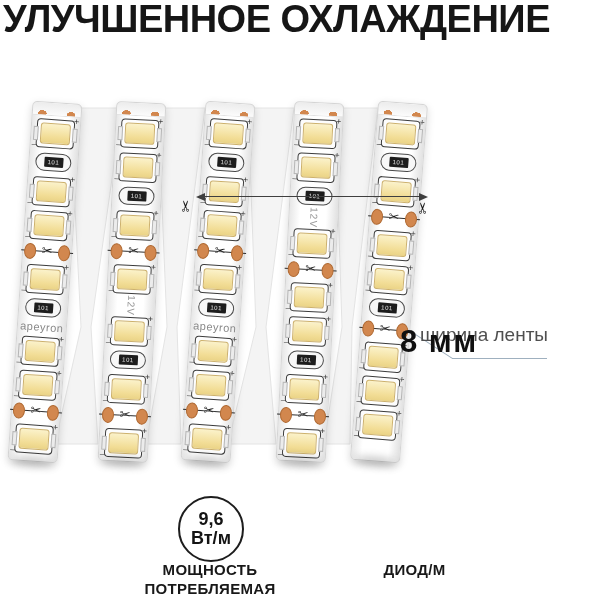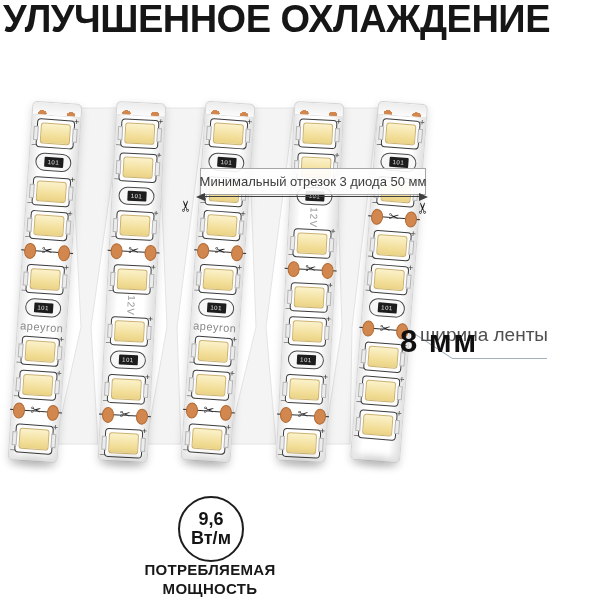--- a/index.html
+++ b/index.html
@@ -476,34 +476,34 @@
           <div class="pkg">
             <div class="chip"></div>
           </div>
           <div class="plus">+</div>
           <div class="minus">–</div>
         </div>
         <div class="bshadow"></div>
       </div>
     </div>
 
-  <div class="dim-box">Минимальный отрезок 3 диода 50 мм</div>
   <div class="dim-line"></div>
   <div class="dim-arrow l"></div>
   <div class="dim-arrow r"></div>
   <div class="dim-scis l">✂</div>
   <div class="dim-scis r">✂</div>
 
   <div class="wl-diag"></div>
   <div class="wl-horiz"></div>
   <div class="wl-label">ширина ленты</div>
   <div class="wl-value">8 мм</div>
 
   <div class="badge-circle power">
     <span class="badge-value">9,6</span>
     <span class="badge-value">Вт/м</span>
   </div>
   <div class="badge-label power">
+    <div>МОЩНОСТЬ</div>
     <div>ПОТРЕБЛЯЕМАЯ</div>
-    <div>МОЩНОСТЬ</div>
   </div>
 
+  <div class="badge-label density">ДИОД/М</div>
 </div>
 
 </body></html>

